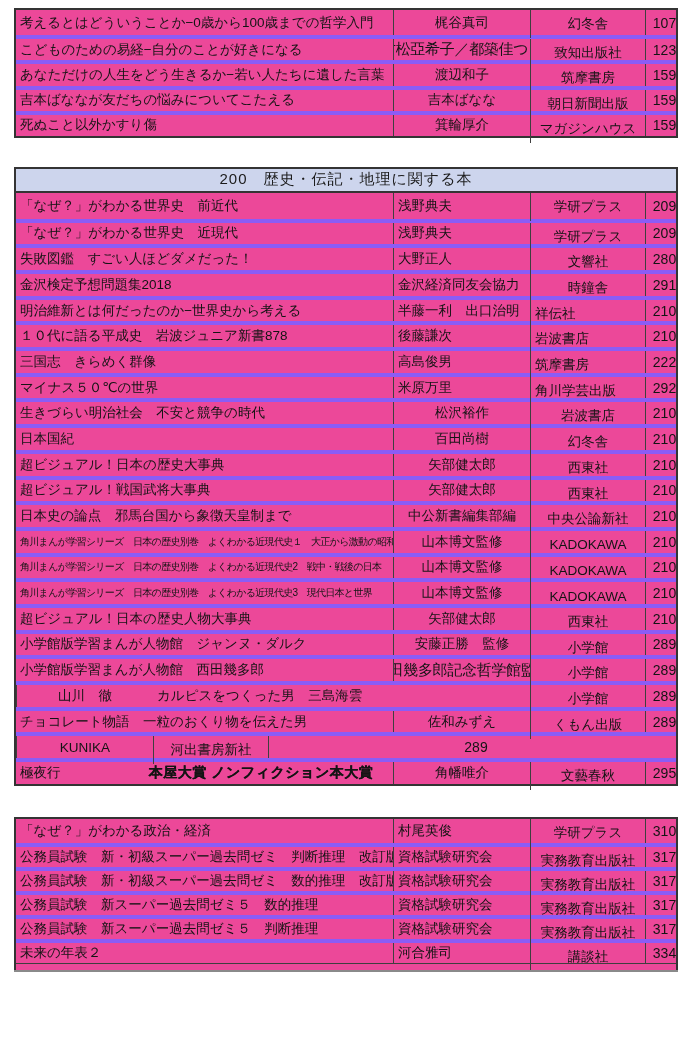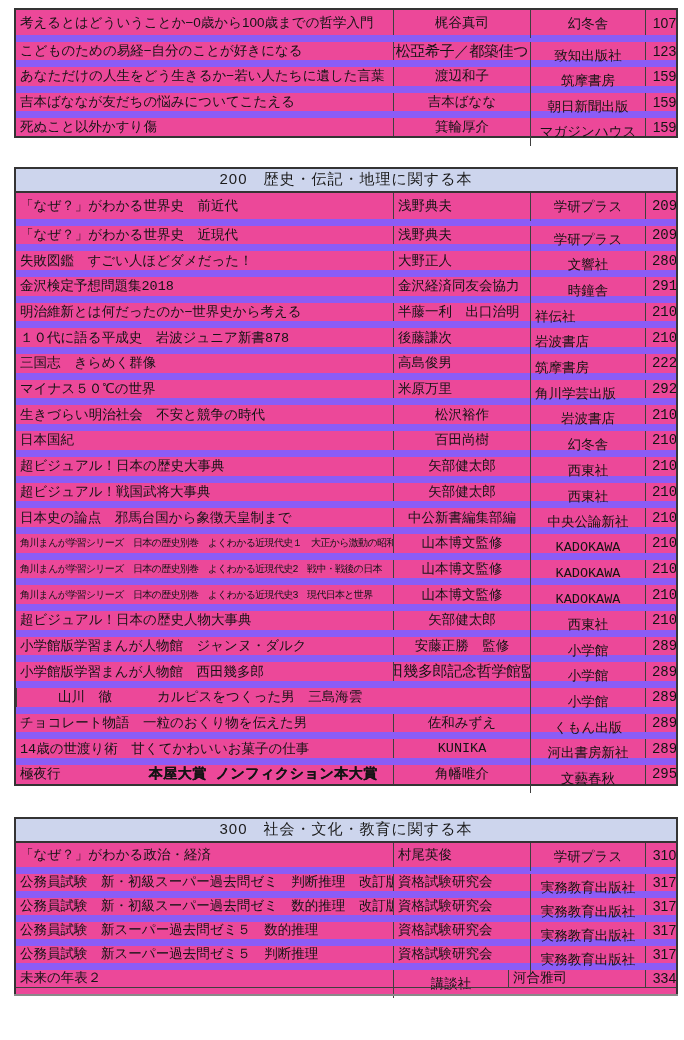--- a/index.html
+++ b/index.html
@@ -13,23 +13,23 @@
     margin-left:14px;width:664px;box-sizing:border-box;
     border:2px solid #343434;background:#ec4899;
   }
   .book-table.no-bottom{border-bottom:none;}
   .section-header{
     height:22px;background:#cdd5ed;border-bottom:2px solid #343434;
     display:flex;align-items:center;justify-content:center;
     font-size:15px;letter-spacing:1px;color:#1b1b1b;
   }
   .row{display:flex;align-items:stretch;box-sizing:border-box;}
-  .row + .row{border-top:7px solid #8b5cf6;}
+  .row + .row{border-top:4px solid #8b5cf6;}
   .t1 .row{height:25.2px;}
-  .t2 .row{height:25.7px;font-family:Liberation Mono, monospace;}
+  .t2 .row{height:25.7px;}
   .t3 .row{height:24px;}
   .cell{
     box-sizing:border-box;display:flex;align-items:center;
     overflow:hidden;white-space:nowrap;font-size:13.5px;
   }
   .c-title{width:377px;padding-left:4px;}
   .c-author{width:137px;border-left:1px solid #3f3f3f;padding:0 18px;}
   .c-pub{width:115px;border-left:1px solid #3f3f3f;padding:14px 2px;}
   .c-num{flex:1;border-left:1px solid #3f3f3f;justify-content:center;font-size:14px;padding-left:7px;}
   .align-l{justify-content:flex-start;padding-left:4px;}
@@ -257,39 +257,35 @@
       </div>
       <div class="row">
         <div class="cell c-title">
           <span>チョコレート物語　一粒のおくり物を伝えた男</span>
         </div>
         <div class="cell c-author align-c">佐和みずえ</div>
         <div class="cell c-pub align-c">くもん出版</div>
         <div class="cell c-num">289</div>
       </div>
       <div class="row">
-        <div class="cell c-title">
-          <span>14歳の世渡り術　甘くてかわいいお菓子の仕事</span>
-        </div>
         <div class="cell c-author align-c">KUNIKA</div>
         <div class="cell c-pub align-c">河出書房新社</div>
         <div class="cell c-num">289</div>
       </div>
       <div class="row">
         <div class="cell c-title">
           <span>極夜行</span>
           <span class="award-badge">本屋大賞 ノンフィクション本大賞</span>
         </div>
         <div class="cell c-author align-c">角幡唯介</div>
         <div class="cell c-pub align-c">文藝春秋</div>
         <div class="cell c-num">295</div>
       </div>
     </section>
     <section class="book-table t3 no-bottom" style="margin-top: 31px;">
-      <div class="section-header">300　社会・文化・教育に関する本</div>
       <div class="row">
         <div class="cell c-title">
           <span>「なぜ？」がわかる政治・経済</span>
         </div>
         <div class="cell c-author align-l">村尾英俊</div>
         <div class="cell c-pub align-c">学研プラス</div>
         <div class="cell c-num">310</div>
       </div>
       <div class="row">
         <div class="cell c-title">
@@ -320,21 +316,21 @@
           <span>公務員試験　新スーパー過去問ゼミ５　判断推理</span>
         </div>
         <div class="cell c-author align-l">資格試験研究会</div>
         <div class="cell c-pub align-c">実務教育出版社</div>
         <div class="cell c-num">317</div>
       </div>
       <div class="row">
         <div class="cell c-title">
           <span>未来の年表２</span>
         </div>
+        <div class="cell c-author align-l">河合雅司</div>
         <div class="cell c-pub align-c">講談社</div>
-        <div class="cell c-author align-l">河合雅司</div>
         <div class="cell c-num">334</div>
       </div>
       <div class="cut-row">
         <div class="next-table-edge"></div>
       </div>
     </section>
   </main>
 
 </body></html>

